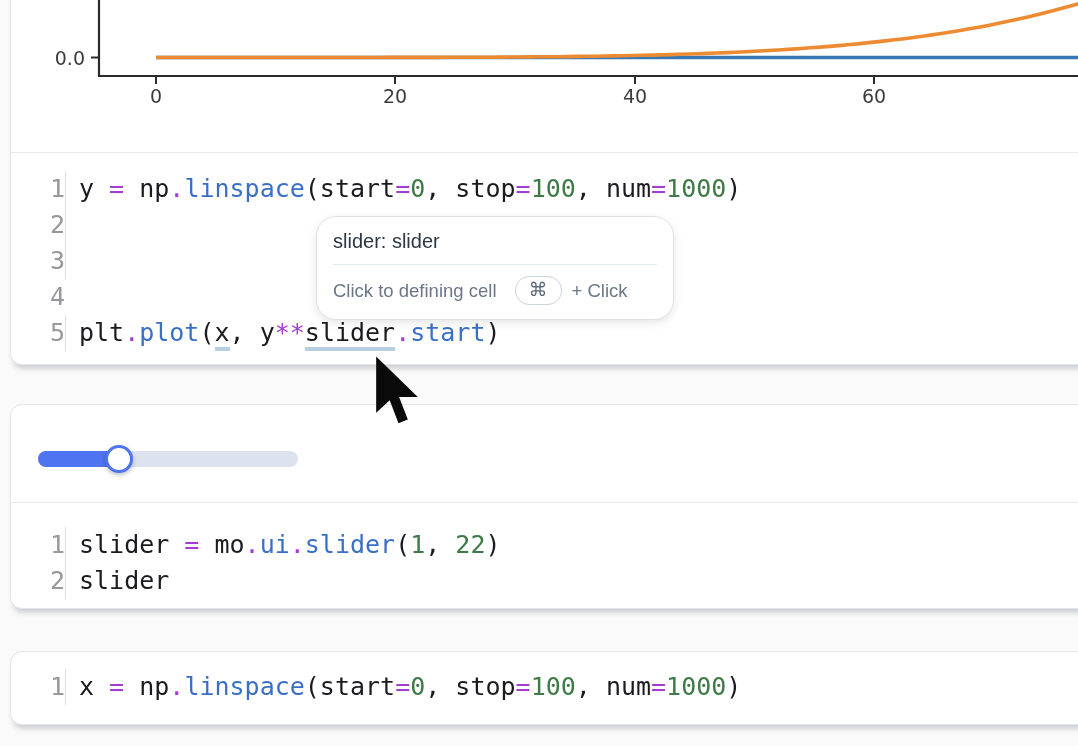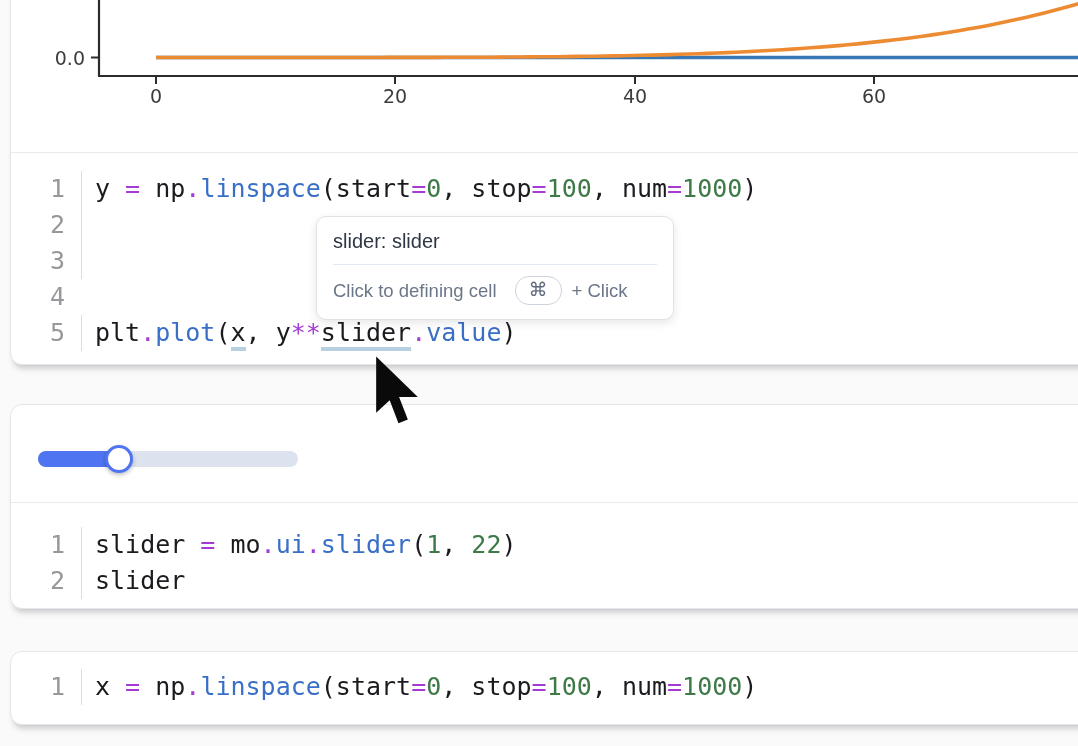--- a/index.html
+++ b/index.html
@@ -18,21 +18,21 @@
   .out-slider{position:relative;height:97px;}
 
   .code-block{border-top:1px solid #e9eaee;}
   #cell-plot .code-block{padding:18px 0 13px 0;}
   #cell-slider .code-block{padding:24px 0 7px 0;}
   #cell-x .code-block{border-top:none;padding:17px 0 17px 0;}
 
   .code-line{display:flex;line-height:36px;font-size:25px;
              font-family:"DejaVu Sans Mono","Liberation Mono",monospace;}
   .ln{flex:0 0 54px;text-align:right;color:#97979c;user-select:none;}
-  .ltext{margin-left:16px;border-left:1.5px solid #dcdce1;padding-left:13px;
+  .ltext{margin-left:0;border-left:1.5px solid #dcdce1;padding-left:13px;
          white-space:pre;min-height:36px;color:#1b1b1f;}
   .tok-plain{color:#1b1b1f;}
   .tok-op{color:#a63bd4;}
   .tok-fn{color:#3a6fc8;}
   .tok-num{color:#3e7a48;}
   .u{border-bottom:4px solid #b6d0e2;}
 
   
   .chart-svg{position:absolute;left:0;top:58px;}
 
@@ -43,21 +43,21 @@
   .slider-fill{position:absolute;left:0;top:0;height:16px;
                background:#4f74f2;border-radius:8px;}
   .slider-handle{position:absolute;top:-6px;width:28px;height:28px;
                  box-sizing:border-box;background:#ffffff;
                  border:3px solid #4f74f2;border-radius:50%;
                  box-shadow:0 2px 4px rgba(0,0,0,0.25);}
 
   
   .tooltip{position:absolute;left:316px;top:216px;width:358px;
            box-sizing:border-box;background:#ffffff;border:1px solid #dfe3e8;
-           border-radius:10px;box-shadow:0 3px 10px rgba(0,0,0,0.10);z-index:50;}
+           border-radius:20px;box-shadow:0 3px 10px rgba(0,0,0,0.10);z-index:50;}
   .tt-title{padding:13px 16px 11px 16px;font-size:20px;color:#2e3744;}
   .tt-divider{height:1px;background:#e3e9f0;margin:0 16px;}
   .tt-row{display:flex;align-items:center;padding:11px 16px 14px 16px;
           font-size:18.5px;color:#6b7789;}
   .tt-kbd{display:inline-flex;align-items:center;justify-content:center;
           margin:0 10px 0 18px;padding:1px 13px 3px 13px;
           border:1.5px solid #ccd3dd;border-radius:14px;font-size:19px;
           color:#5d6a7d;background:#fff;}
 
   
@@ -106,21 +106,21 @@
         </div>
         <div class="code-line">
           <span class="ln">3</span>
           <span class="ltext"><span class="tok-plain"></span></span>
         </div>
         <div class="code-line">
           <span class="ln">4</span>
         </div>
         <div class="code-line">
           <span class="ln">5</span>
-          <span class="ltext"><span class="tok-plain">plt</span><span class="tok-op">.</span><span class="tok-fn">plot</span><span class="tok-plain">(</span><span class="tok-plain u">x</span><span class="tok-plain">, y</span><span class="tok-op">**</span><span class="tok-plain u">slider</span><span class="tok-op">.</span><span class="tok-fn">value</span><span class="tok-plain">)</span></span>
+          <span class="ltext"><span class="tok-plain">plt</span><span class="tok-op">.</span><span class="tok-fn">plot</span><span class="tok-plain">(</span><span class="tok-plain u">x</span><span class="tok-plain">, y</span><span class="tok-op">**</span><span class="tok-plain u">slider</span><span class="tok-op">.</span><span class="tok-fn">start</span><span class="tok-plain">)</span></span>
         </div>
       </div>
   </div>
 
   <div class="tooltip">
     <div class="tt-title">slider: slider</div>
     <div class="tt-divider"></div>
     <div class="tt-row">
       <span>Click to defining cell</span>
       <span class="tt-kbd">

